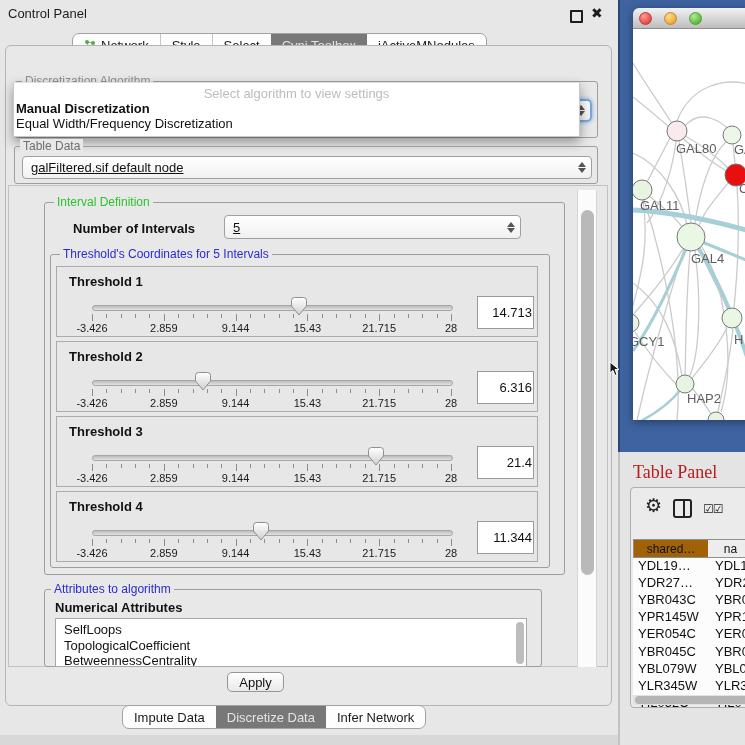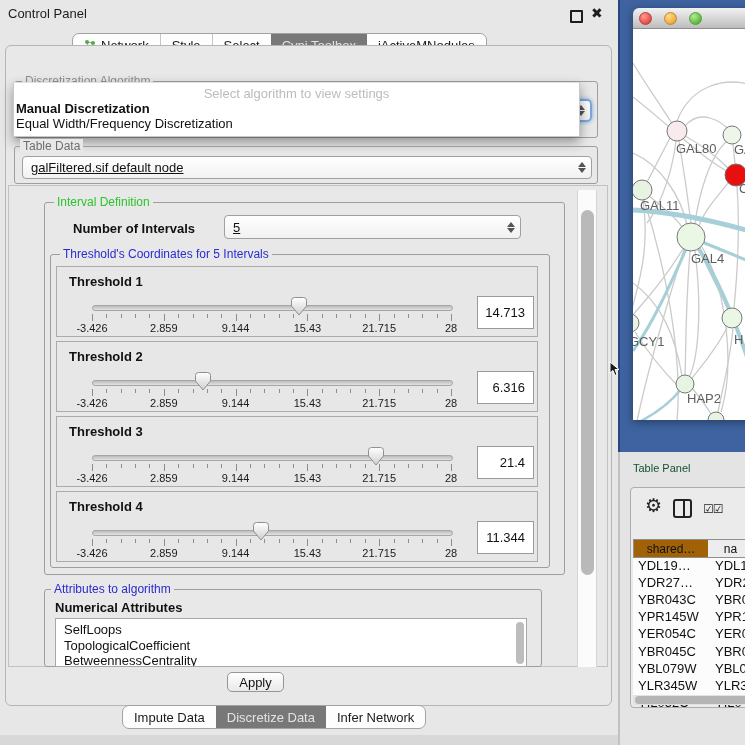--- a/index.html
+++ b/index.html
@@ -31,40 +31,40 @@
   #popup-placeholder{left:0;top:3px;width:100%;text-align:center;font-size:13px;color:#bcbcbc;}
   .popup-opt{left:2px;font-size:13px;color:#111;white-space:nowrap;}
   #popup-opt-0{top:18px;font-weight:bold;}
   #popup-opt-1{top:33px;}
   #scrollpane{left:8px;top:185px;width:600px;height:482px;border:1px solid #c2c2c2;box-sizing:border-box;background:#e8e8e8;}
   .tbox{background:#e7e7e7;border:1px solid #ababab;box-sizing:border-box;}
   .t-label{position:absolute;left:12px;top:7px;font-size:13px;font-weight:bold;color:#111;}
   .t-track{position:absolute;height:4px;border:1px solid #a6a6a6;border-radius:3px;background:linear-gradient(#bcbcbc,#e2e2e2);}
   .t-tick{position:absolute;width:1px;background:#8d8d8d;}
   .t-ticklabel{position:absolute;font-size:11px;color:#1a1a1a;transform:translateX(-50%);white-space:nowrap;}
-  .t-value{position:absolute;background:#ffffff;border:1px solid #9a9a9a;font-size:13px;color:#111;text-align:center;padding-right:8px;box-sizing:border-box;display:flex;align-items:center;justify-content:flex-end;}
+  .t-value{position:absolute;background:#ffffff;border:1px solid #9a9a9a;font-size:13px;color:#111;text-align:center;padding-right:1px;box-sizing:border-box;display:flex;align-items:center;justify-content:flex-end;}
   .t-thumb{position:absolute;}
   #attr-list{left:55px;top:618px;width:472px;height:49px;background:#ffffff;border:1px solid #a8a8a8;box-sizing:border-box;overflow:hidden;}
   .attr-item{position:absolute;left:8px;font-size:13px;color:#111;white-space:nowrap;}
   #attr-list-sb{position:absolute;right:2px;top:3px;width:8px;height:42px;background:#bdbdbd;border-radius:4px;}
   #v-scrollbar{left:577px;top:190px;width:20px;height:477px;background:#fbfbfb;border-left:1px solid #d5d5d5;border-right:1px solid #d5d5d5;box-sizing:border-box;}
   #v-thumb{left:3px;top:20px;width:13px;height:365px;background:#b9b9b9;border-radius:7px;}
   #apply-button{left:227px;top:672px;width:57px;height:20px;background:linear-gradient(#ffffff,#e9e9e9);border:1px solid #969696;border-radius:5px;font-size:13px;color:#111;display:flex;align-items:center;justify-content:center;box-sizing:border-box;}
   #bottom-strip{left:0;top:735px;width:618px;height:10px;background:#d8d8d8;}
   
   #desktop{left:618px;top:0;width:127px;height:452px;background:#3e63a0;border-left:2px solid #27477e;box-sizing:border-box;}
   #net-window{left:633px;top:8px;width:120px;height:412px;border-radius:6px 6px 0 0;overflow:hidden;box-shadow:0 2px 8px rgba(0,0,0,.4);}
   #net-titlebar{position:absolute;left:0;top:0;width:100%;height:20px;background:linear-gradient(#f2f2f2,#bdbdbd);border-bottom:1px solid #8d8d8d;}
   .light{position:absolute;top:4px;width:13px;height:13px;border-radius:50%;box-sizing:border-box;}
   #light-close{left:6px;background:radial-gradient(circle at 35% 30%,#ff9a92,#ed5650 60%,#b43a34);border:1px solid #b0423c;}
   #light-min{left:31px;background:radial-gradient(circle at 35% 30%,#ffd98e,#f5b245 60%,#c1882f);border:1px solid #bd8a33;}
   #light-zoom{left:56px;background:radial-gradient(circle at 35% 30%,#b6e89a,#66c447 60%,#4a9a32);border:1px solid #53a03a;}
   #net-canvas{position:absolute;left:0;top:21px;width:120px;height:391px;background:#ffffff;}
   #table-panel{left:618px;top:452px;width:127px;height:293px;background:#e4e4e4;border-left:2px solid #c2c2c2;box-sizing:border-box;}
-  #table-panel-title{left:633px;top:462px;font-size:11px;color:#14532d;}
+  #table-panel-title{left:633px;top:462px;font-size:18px;color:#b91c1c;font-family:Liberation Serif, serif;}
   #table-box{left:630px;top:487px;width:123px;height:221px;background:#ebebeb;border:1px solid #adadad;border-radius:4px 0 0 4px;box-sizing:border-box;overflow:hidden;}
   .tb-ico{position:absolute;color:#222;}
   #gear-icon{left:14px;top:6px;font-size:19px;}
   #split-icon{left:42px;top:11px;width:15px;height:15px;border:2px solid #222;border-radius:3px;}
   #split-icon i{position:absolute;left:50%;top:0;width:2px;height:100%;background:#222;}
   #check-icons{left:72px;top:14px;font-size:12px;letter-spacing:-1px;}
   .th-cell{position:absolute;top:51px;height:19px;font-size:12px;color:#111;display:flex;align-items:center;justify-content:center;box-sizing:border-box;border:1px solid #8f8f8f;}
   #th-0{left:2px;width:76px;background:#a16207;}
   #th-1{left:77px;width:46px;background:#ededed;border-left:none;}
   #rows-area{position:absolute;left:2px;top:70px;width:121px;height:139px;background:#fcfcfc;}

